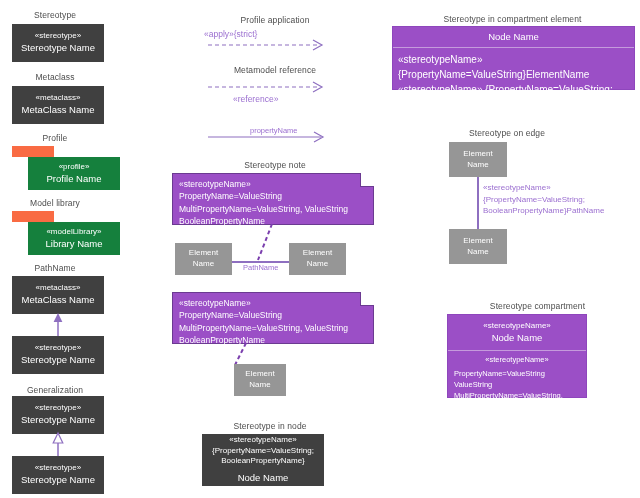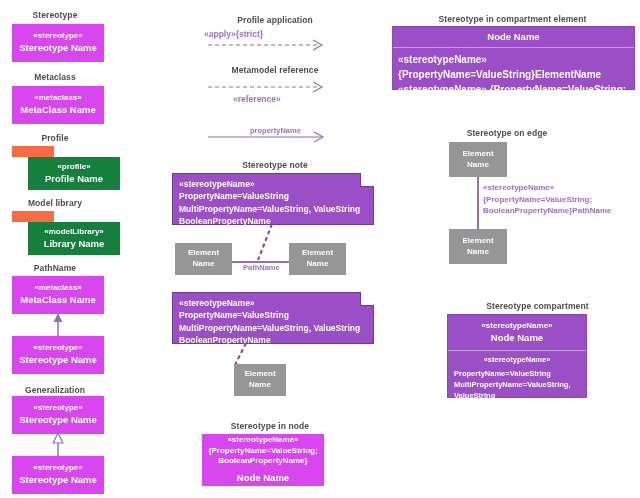--- a/index.html
+++ b/index.html
@@ -11,37 +11,37 @@
     width: 640px;
     height: 498px;
     position: relative;
     overflow: hidden;
     font-family: "Liberation Sans", sans-serif;
     -webkit-font-smoothing: antialiased;
   }
   .canvas {
     position: absolute;
     left: 0; top: 0;
-    width: 640px; height: 498px; font-weight: bold;
+    width: 640px; height: 498px;
   }
   
   .abs { position: absolute; box-sizing: border-box; }
 
   
   .caption {
     font-size: 8.5px;
     color: #4d4d4d;
     text-align: center;
     white-space: nowrap;
     letter-spacing: .1px;
   }
 
   
   .box-purple {
-    background: #d946ef;
+    background: #404040;
     color: #ffffff;
     text-align: center;
     display: flex;
     flex-direction: column;
     justify-content: center;
     align-items: center;
     line-height: 1.35;
   }
   .ster-line { font-size: 8px; }
   .name-line { font-size: 9.5px; }
@@ -313,19 +313,19 @@
 
   <div class="abs caption" style="left:440px;top:301px;width:195px;">Stereotype compartment</div>
   <div class="compart" style="left:447px;top:314px;width:140px;height:84px;">
     <div class="sc-head">
       <div class="ster-line">«stereotypeName»</div>
       <div class="name-line">Node Name</div>
     </div>
     <div class="sc-body">
       <span class="sc-ster">«stereotypeName»</span>
       <div>PropertyName=ValueString</div>
+      <div>ValueString</div>
       <div>MultiPropertyName=ValueString,</div>
-      <div>ValueString</div>
       <div>BooleanPropertyName</div>
     </div>
   </div>
 
 </div>
 
 </body></html>

